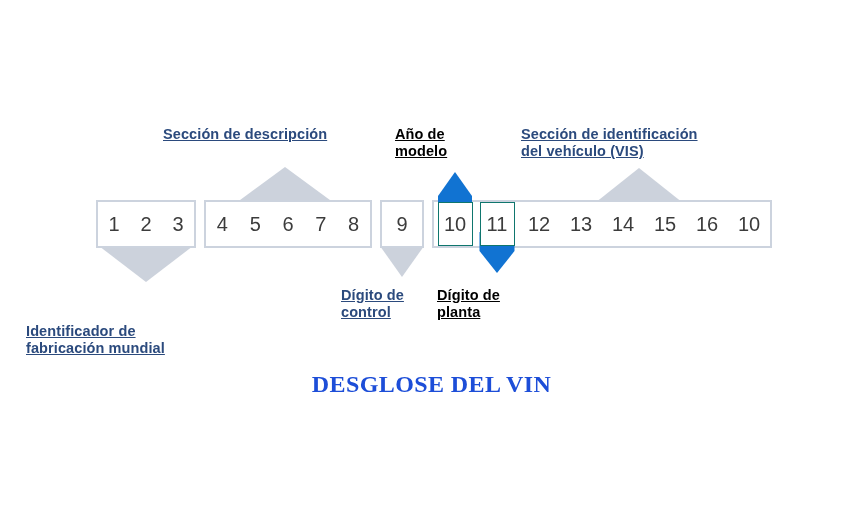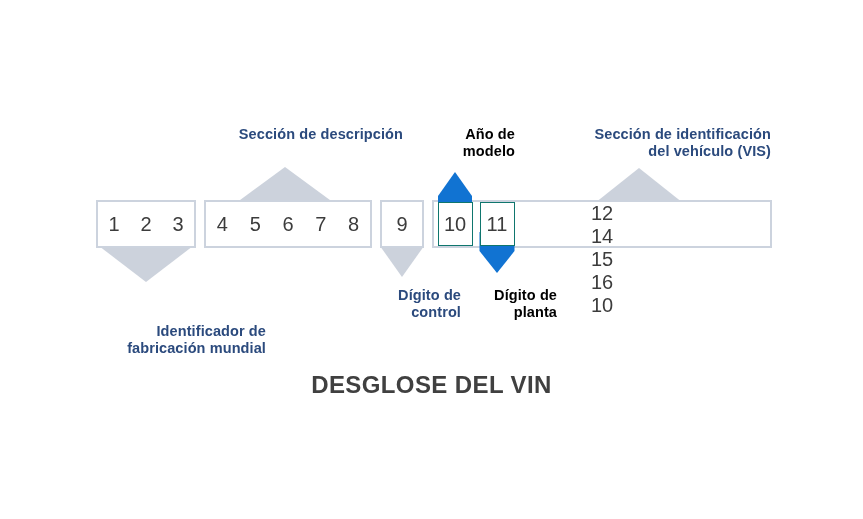--- a/index.html
+++ b/index.html
@@ -6,25 +6,26 @@
   .canvas{
     position:relative;
     width:863px;height:519px;
     background:#ffffff;
     font-family:"Liberation Sans",sans-serif;
     overflow:hidden;
   }
   
   .lbl{
     position:absolute;
-    text-align:right;
+    text-align:left;
     font-size:14.5px;
     font-weight:bold;
     line-height:17px;
     letter-spacing:0.1px;
+    text-decoration:underline;
   }
   .navy{color:#2b4a7d;}
   .blue{color:#000000;}
   
   .seg{
     position:absolute;
     top:200px;height:48px;
     background:#ffffff;
     border:2px solid #ccd3de;
     box-sizing:border-box;
@@ -56,21 +57,22 @@
   .shapes{position:absolute;left:0;top:0;}
   
   .title{
     position:absolute;
     left:0;right:0;
     top:371px;
     text-align:center;
     font-size:24px;
     font-weight:bold;
     letter-spacing:0.4px;
-    color:#404040;
+    color:#1d4ed8;
+    font-family:Liberation Serif, serif;
   }
 </style>
 </head>
 <body>
 
 <div class="canvas">
 
   <div class="lbl navy" style="left:163px;top:126px;width:240px;">
     <div>Sección de descripción</div>
   </div>
@@ -119,25 +121,28 @@
         <span class="digit">8</span>
       </div>
   </div>
 
   <div class="seg" style="left:380px;width:44px;">
     <div class="cell">
         <span class="digit">9</span>
       </div>
   </div>
 
-  <div class="seg" style="left:432px;width:340px;flex-direction:column;">
+  <div class="seg" style="left:432px;width:340px;">
     <div class="cell"></div>
     <div class="cell"></div>
     <div class="cell">
         <span class="digit">12</span>
+      </div>
+    <div class="cell">
+        <span class="digit">13</span>
       </div>
     <div class="cell">
         <span class="digit">14</span>
       </div>
     <div class="cell">
         <span class="digit">15</span>
       </div>
     <div class="cell">
         <span class="digit">16</span>
       </div>

